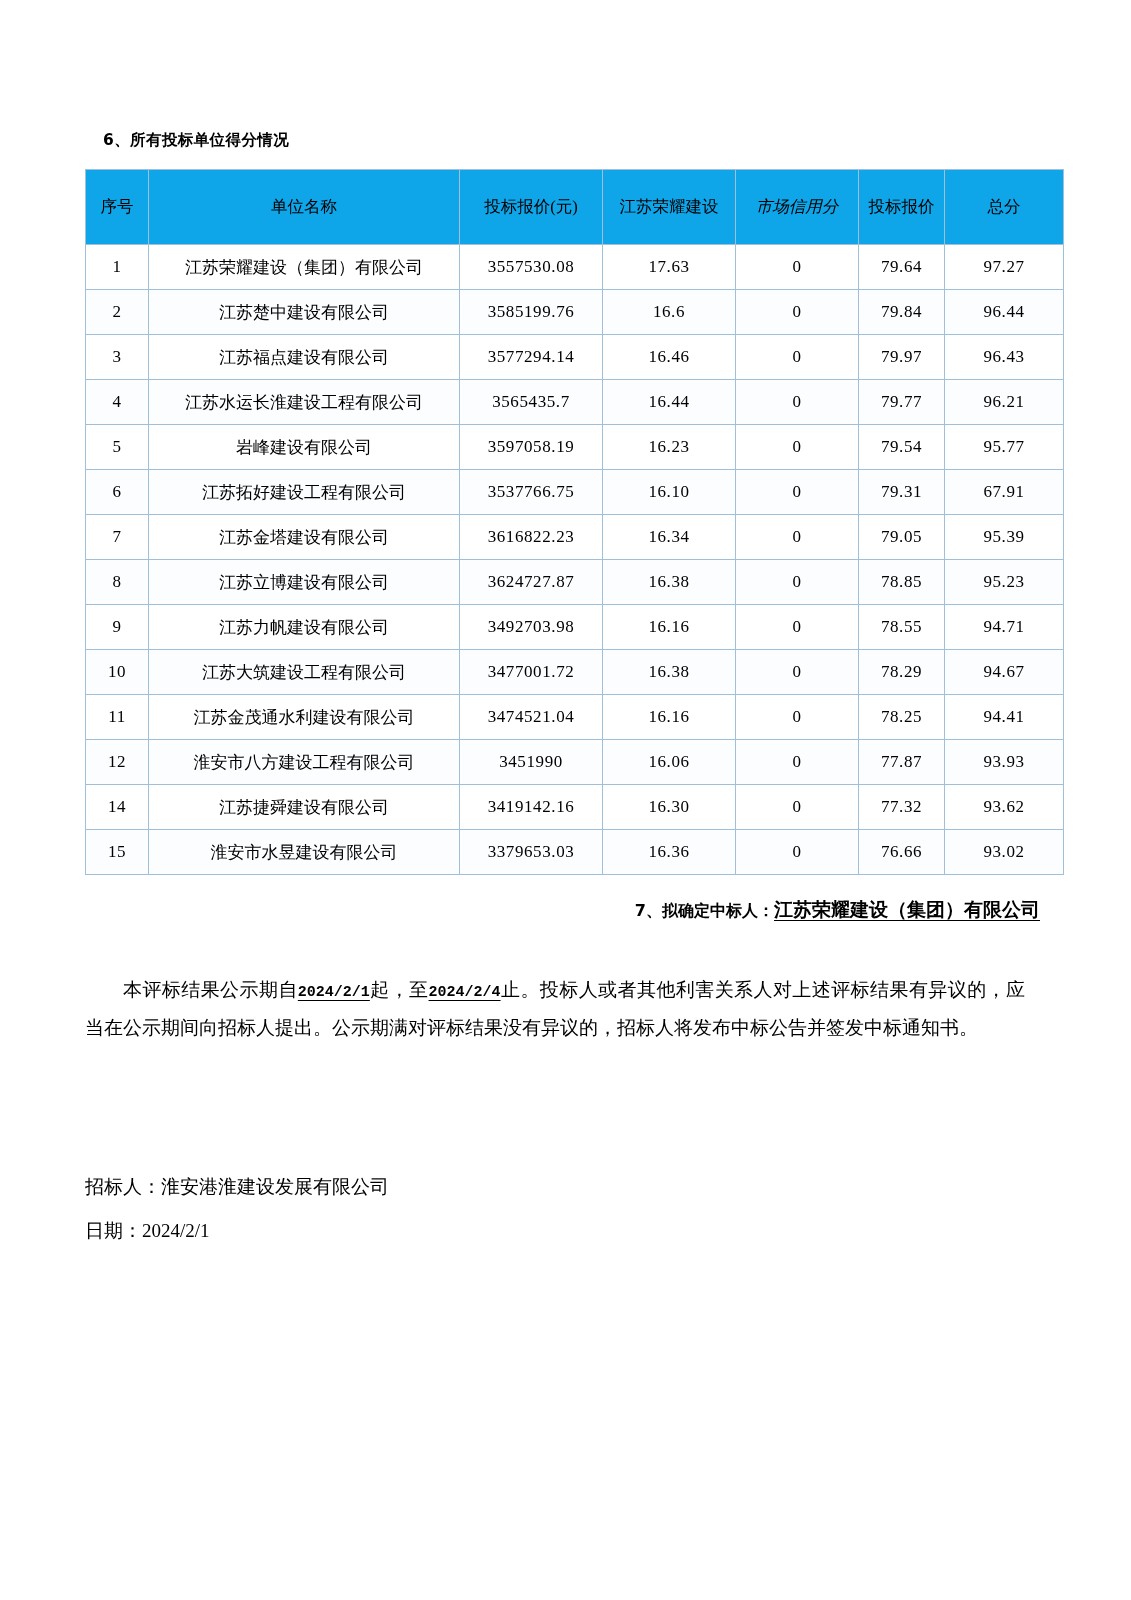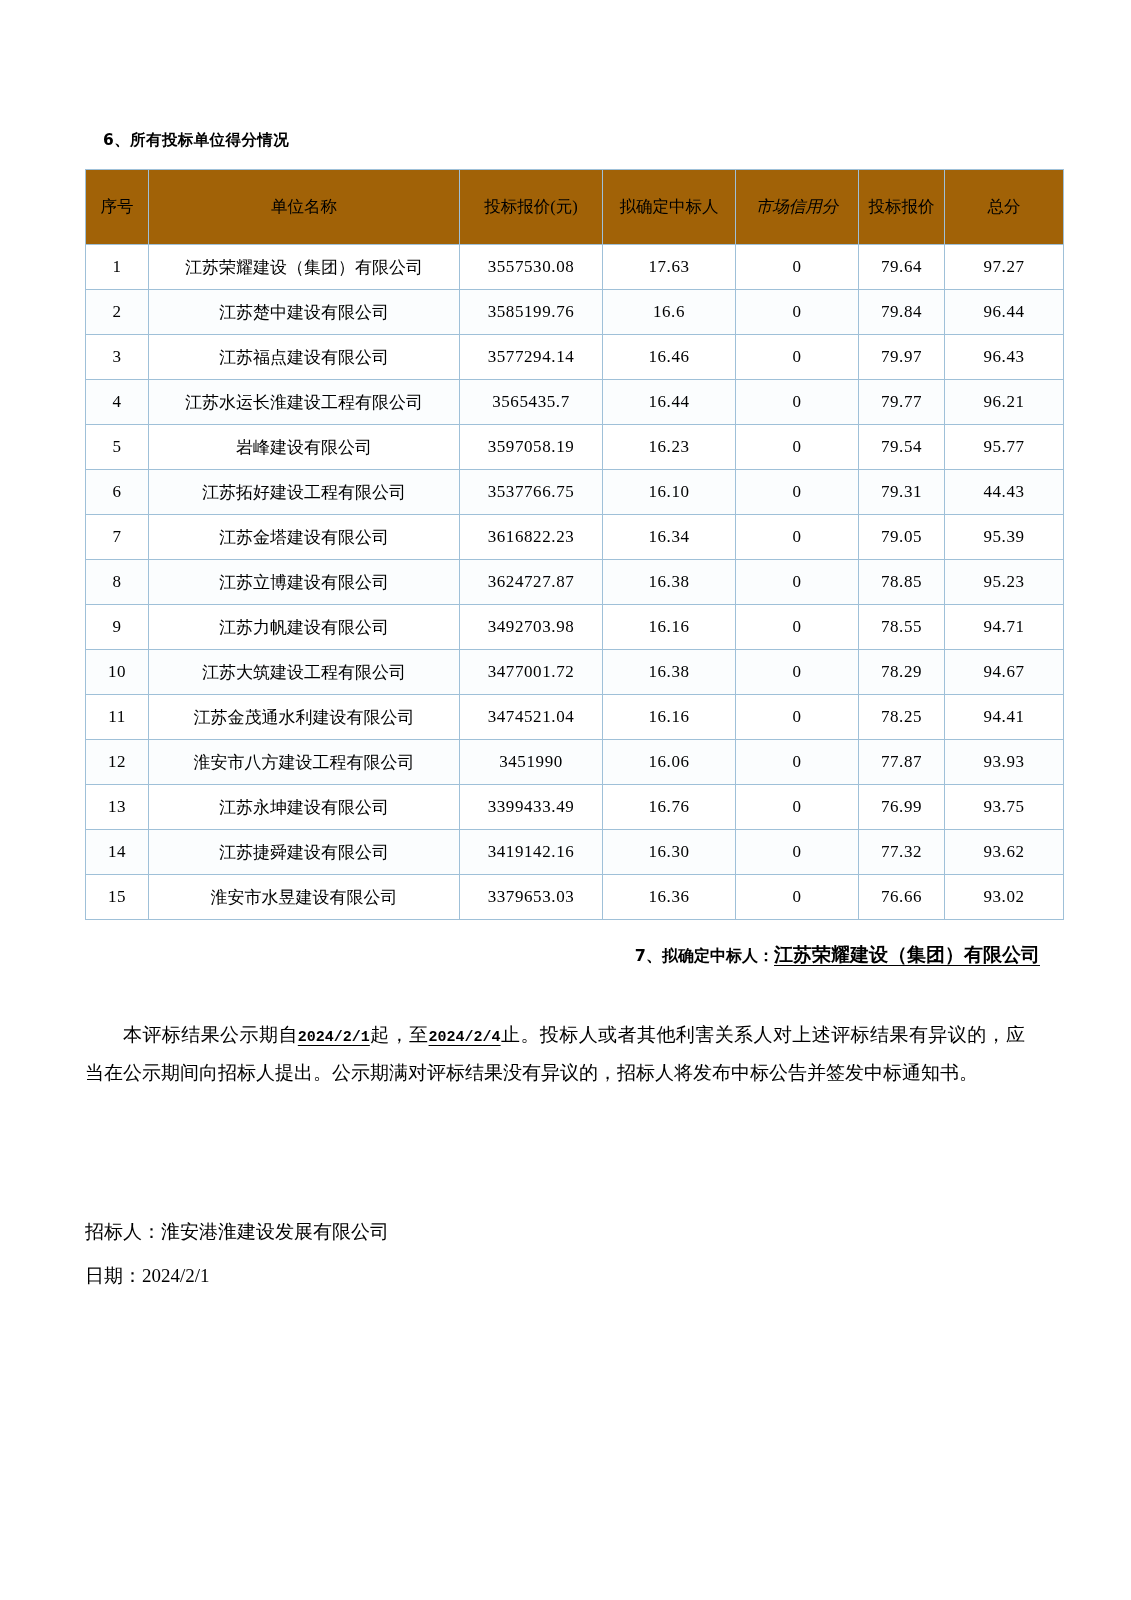--- a/index.html
+++ b/index.html
@@ -45,21 +45,21 @@
   table.score th, table.score td {
     border: 1px solid #9fc0d8;
     text-align: center;
     vertical-align: middle;
     font-family: "Liberation Serif", serif;
     font-size: 17px;
     color: #000;
     padding: 0;
   }
   table.score thead th {
-    background: #a16207;
+    background: #0ea5e9;
     height: 74px;
     font-weight: normal;
     font-size: 16.5px;
     line-height: 1.35;
   }
   table.score tbody td {
     height: 44px;
     background: #ffffff;
   }
   table.score tbody tr:nth-child(even) td {
@@ -124,21 +124,21 @@
   <div class="content">
 
     <div class="heading">6、所有投标单位得分情况</div>
 
     <table class="score">
       <thead>
         <tr>
           <th class="col-seq">序号</th>
           <th class="col-name">单位名称</th>
           <th class="col-price">投标报价(元)</th>
-          <th class="col-design">拟确定中标人</th>
+          <th class="col-design">江苏荣耀建设</th>
           <th class="col-credit">市场信用分</th>
           <th class="col-bidscore">投标报价</th>
           <th class="col-total">总分</th>
         </tr>
       </thead>
       <tbody>
         <tr>
           <td class="num">1</td>
           <td>江苏荣耀建设（集团）有限公司</td>
           <td class="num">3557530.08</td>
@@ -183,21 +183,21 @@
           <td class="num">79.54</td>
           <td class="num">95.77</td>
         </tr>
         <tr>
           <td class="num">6</td>
           <td>江苏拓好建设工程有限公司</td>
           <td class="num">3537766.75</td>
           <td class="num">16.10</td>
           <td class="num">0</td>
           <td class="num">79.31</td>
-          <td class="num">44.43</td>
+          <td class="num">67.91</td>
         </tr>
         <tr>
           <td class="num">7</td>
           <td>江苏金塔建设有限公司</td>
           <td class="num">3616822.23</td>
           <td class="num">16.34</td>
           <td class="num">0</td>
           <td class="num">79.05</td>
           <td class="num">95.39</td>
         </tr>
@@ -240,29 +240,20 @@
         <tr>
           <td class="num">12</td>
           <td>淮安市八方建设工程有限公司</td>
           <td class="num">3451990</td>
           <td class="num">16.06</td>
           <td class="num">0</td>
           <td class="num">77.87</td>
           <td class="num">93.93</td>
         </tr>
         <tr>
-          <td class="num">13</td>
-          <td>江苏永坤建设有限公司</td>
-          <td class="num">3399433.49</td>
-          <td class="num">16.76</td>
-          <td class="num">0</td>
-          <td class="num">76.99</td>
-          <td class="num">93.75</td>
-        </tr>
-        <tr>
           <td class="num">14</td>
           <td>江苏捷舜建设有限公司</td>
           <td class="num">3419142.16</td>
           <td class="num">16.30</td>
           <td class="num">0</td>
           <td class="num">77.32</td>
           <td class="num">93.62</td>
         </tr>
         <tr>
           <td class="num">15</td>

